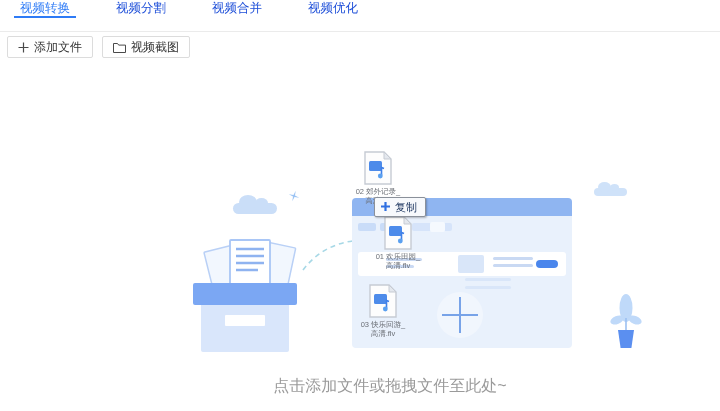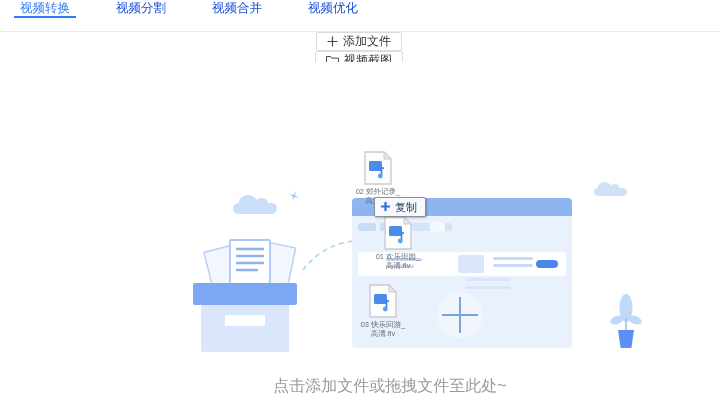--- a/index.html
+++ b/index.html
@@ -6,21 +6,21 @@
   html,body { width:720px; height:411px; background:#fff; font-family:"Liberation Sans","DejaVu Sans",sans-serif; overflow:hidden; }
   .app { position:relative; width:720px; height:411px; background:#fff; }
 
   
   .tabbar { position:absolute; left:0; top:0; width:720px; height:32px; background:#fff; border-bottom:1px solid #ebebeb; display:flex; align-items:flex-start; padding-left:14px; }
   .tab { position:relative; display:flex; align-items:center; padding:0 6px; margin-right:34px; font-size:12.5px; color:#1d4ed8; cursor:pointer; white-space:nowrap; }
   .tab.active { color:#2e7bf6; }
   .tab.active::after { content:""; position:absolute; left:0; right:0; bottom:-1px; height:2px; background:#2e7bf6; }
 
   
-  .toolbar { position:absolute; left:0; top:32px; width:720px; height:30px; display:flex; align-items:center; padding-left:7px; background:#fff;flex-direction:column; }
+  .toolbar { position:absolute; left:0; top:32px; width:720px; height:30px; display:flex; align-items:center; padding-left:7px; background:#fff; }
   .tbtn { display:inline-flex; align-items:center; gap:5px; height:22px; padding:0 10px; border:1px solid #dcdcdc; border-radius:2px; background:#fff; font-size:12px; color:#333; cursor:pointer; margin-right:9px; }
   .tbtn svg { display:block; }
 
   
   .dropzone { position:absolute; left:0; top:62px; width:720px; height:349px; background:#fff; }
   .abs { position:absolute; }
   .hint { position:absolute; left:390px; top:314px; transform:translateX(-50%); font-size:16px; color:#9a9a9a; white-space:nowrap; }
 
   
   .cloud { border-radius:10px; background:#cadef8; }

